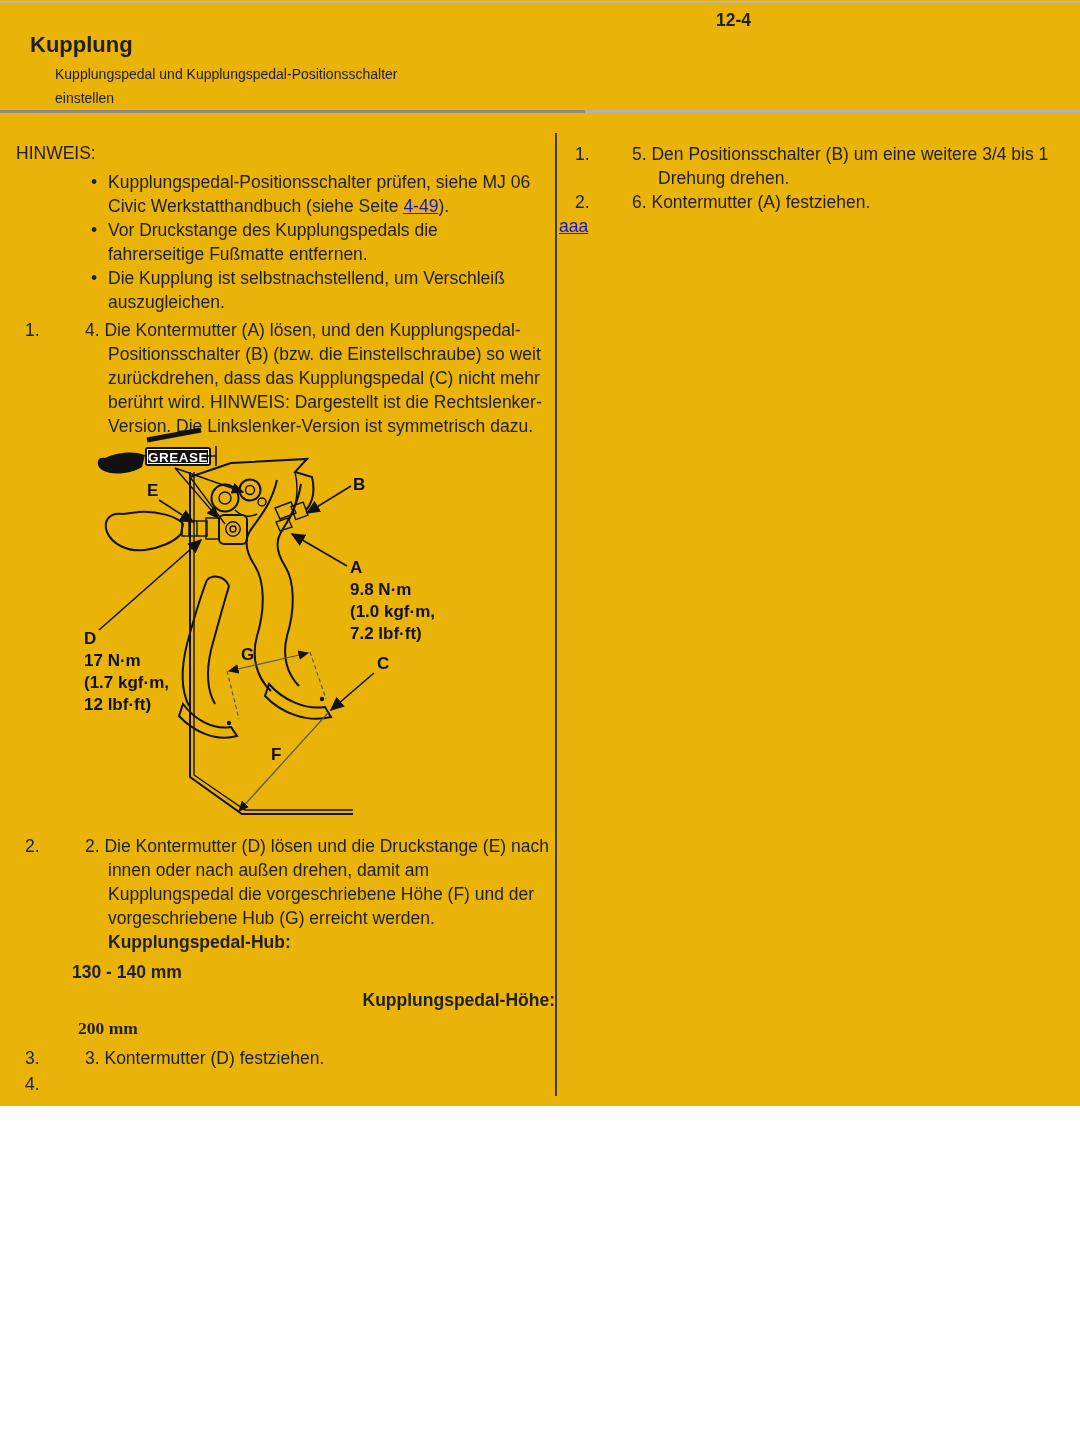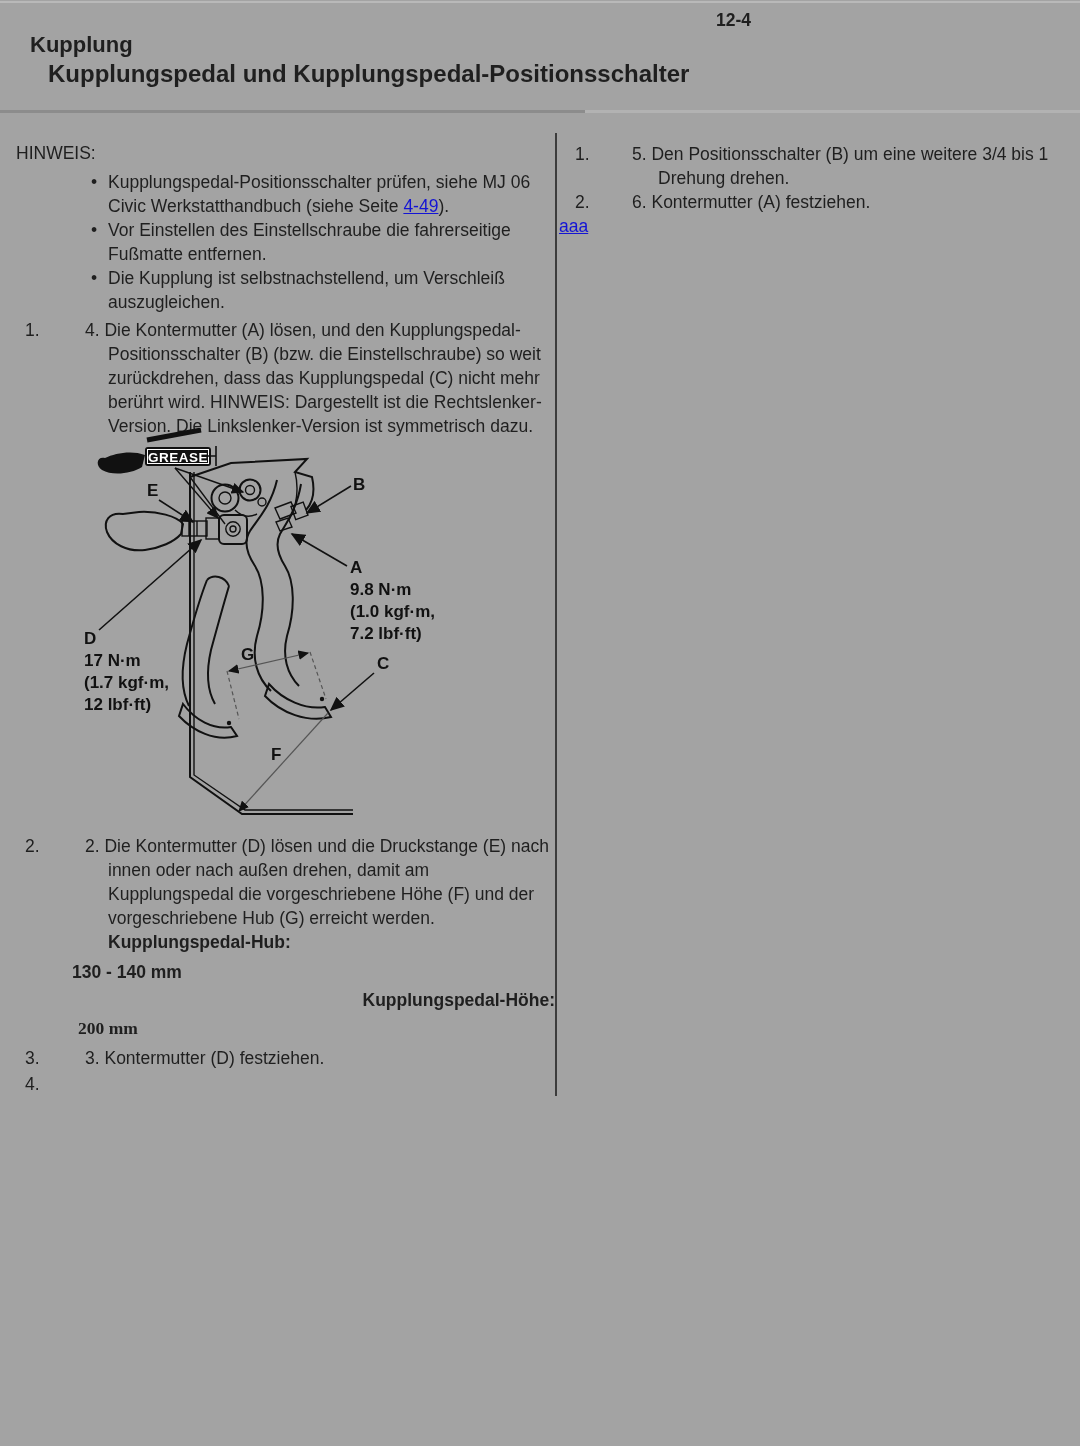--- a/index.html
+++ b/index.html
@@ -1,24 +1,24 @@
 <!DOCTYPE html>
 <html lang="de"><head>
 <meta charset="utf-8">
 <style>
   html,body { margin:0; padding:0; background:#fff; }
   .page {
-    position:relative; width:1080px; height:1446px; background:#a3a3a3;
+    position:relative; width:1080px; height:1106px; background:#eab308;
     font-family:"Liberation Sans", sans-serif; font-size:17.5px; line-height:24px;
     color:#1f1f1f; overflow:hidden;
   }
   .top-hairline { position:absolute; top:1px; left:0; width:1080px; height:2px; background:#b9b9b9; }
   .page-number { position:absolute; left:716px; top:8px; font-weight:700; font-size:17.5px; }
   .doc-title { position:absolute; left:30px; top:32px; font-size:22px; font-weight:700; line-height:26px; }
-  .doc-subtitle { position:absolute; left:48px; top:62px; font-size:24px; font-weight:700; line-height:24px; }
+  .doc-subtitle { position:absolute; left:55px; top:62px; font-size:14px; font-weight:400; line-height:24px; }
   .header-rule { position:absolute; top:110px; left:0; width:1080px; height:3px; }
   .rule-left  { position:absolute; left:0; top:0; width:585px; height:3px; background:#8c8c8c; }
   .rule-right { position:absolute; left:585px; top:0; width:495px; height:3px; background:#b2b2b2; }
 
   .columns { position:absolute; top:133px; left:0; width:1080px; display:flex; align-items:stretch; }
   .col-left { width:555px; flex:0 0 555px; }
   .col-divider { width:2px; flex:0 0 2px; background:#3c3c3c; }
   .col-right { flex:1; }
 
   .note-label { margin:8px 0 0 16px; }
@@ -56,34 +56,35 @@
 </style>
 </head>
 <body>
 
 <div class="page">
   <div class="top-hairline"></div>
   <div class="page-number">12-4</div>
   <div class="doc-title">Kupplung</div>
   <div class="doc-subtitle">
     <div>Kupplungspedal und Kupplungspedal-Positionsschalter</div>
+    <div>einstellen</div>
   </div>
   <div class="header-rule">
     <span class="rule-left"></span>
     <span class="rule-right"></span>
   </div>
 
   <div class="columns">
 
     <div class="col-left">
       <div class="note-label">HINWEIS:</div>
 
       <div class="bullet-list">
         <div class="bullet-item"><span>Kupplungspedal-Positionsschalter prüfen, siehe MJ 06 Civic Werkstatthandbuch (siehe Seite </span><a class="doc-link" style="color: rgb(20, 20, 212);">4-49</a><span>).</span></div>
-        <div class="bullet-item">Vor Einstellen des Einstellschraube die fahrerseitige Fußmatte entfernen.</div>
+        <div class="bullet-item">Vor Druckstange des Kupplungspedals die fahrerseitige Fußmatte entfernen.</div>
         <div class="bullet-item">Die Kupplung ist selbstnachstellend, um Verschleiß auszugleichen.</div>
       </div>
 
       <div class="step">
         <div class="step-marker">1.</div>
         <div class="step-body">4. Die Kontermutter (A) lösen, und den Kupplungspedal-Positionsschalter (B) (bzw. die Einstellschraube) so weit zurückdrehen, dass das Kupplungspedal (C) nicht mehr berührt wird. HINWEIS: Dargestellt ist die Rechtslenker-Version. Die Linkslenker-Version ist symmetrisch dazu.</div>
       </div>
 
       <div class="diagram-wrap">
         <svg viewBox="0 0 460 398" width="460" height="398">

